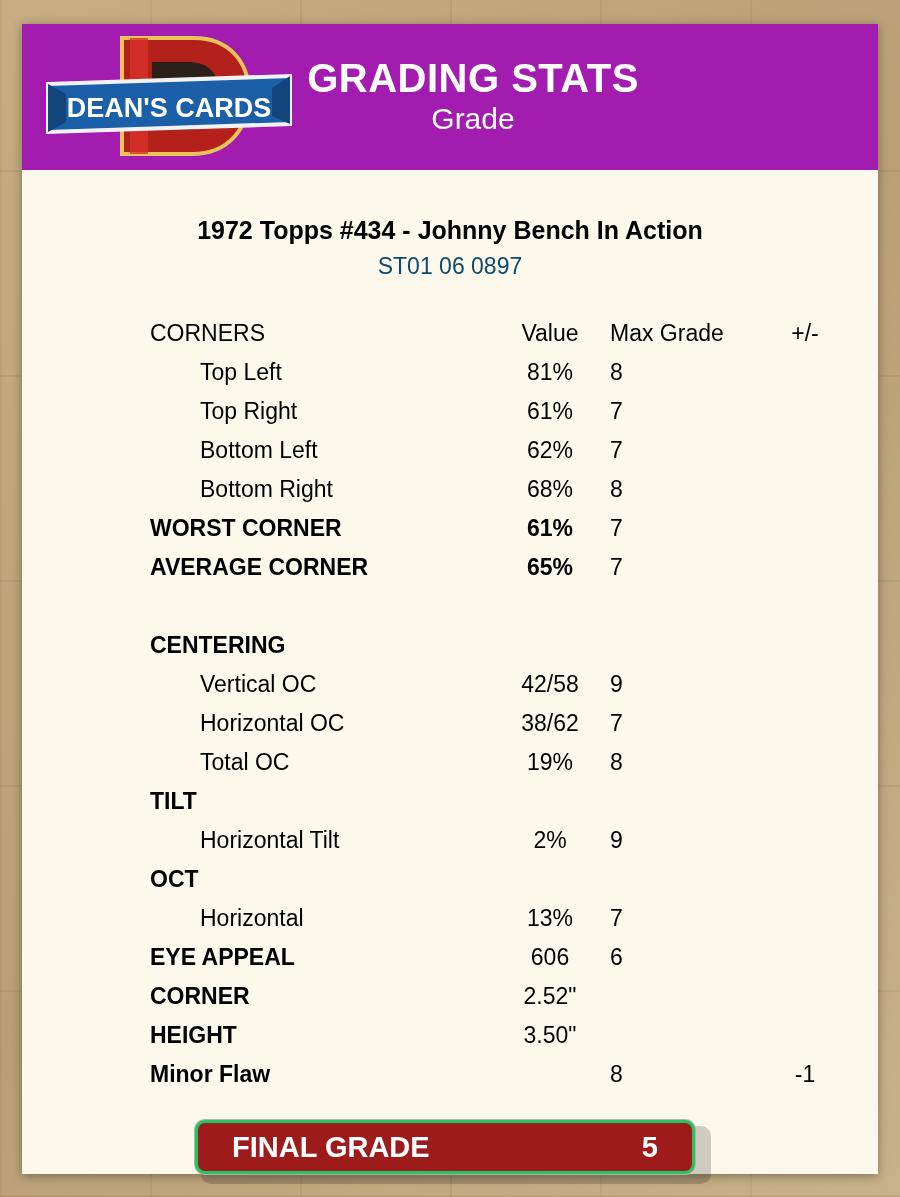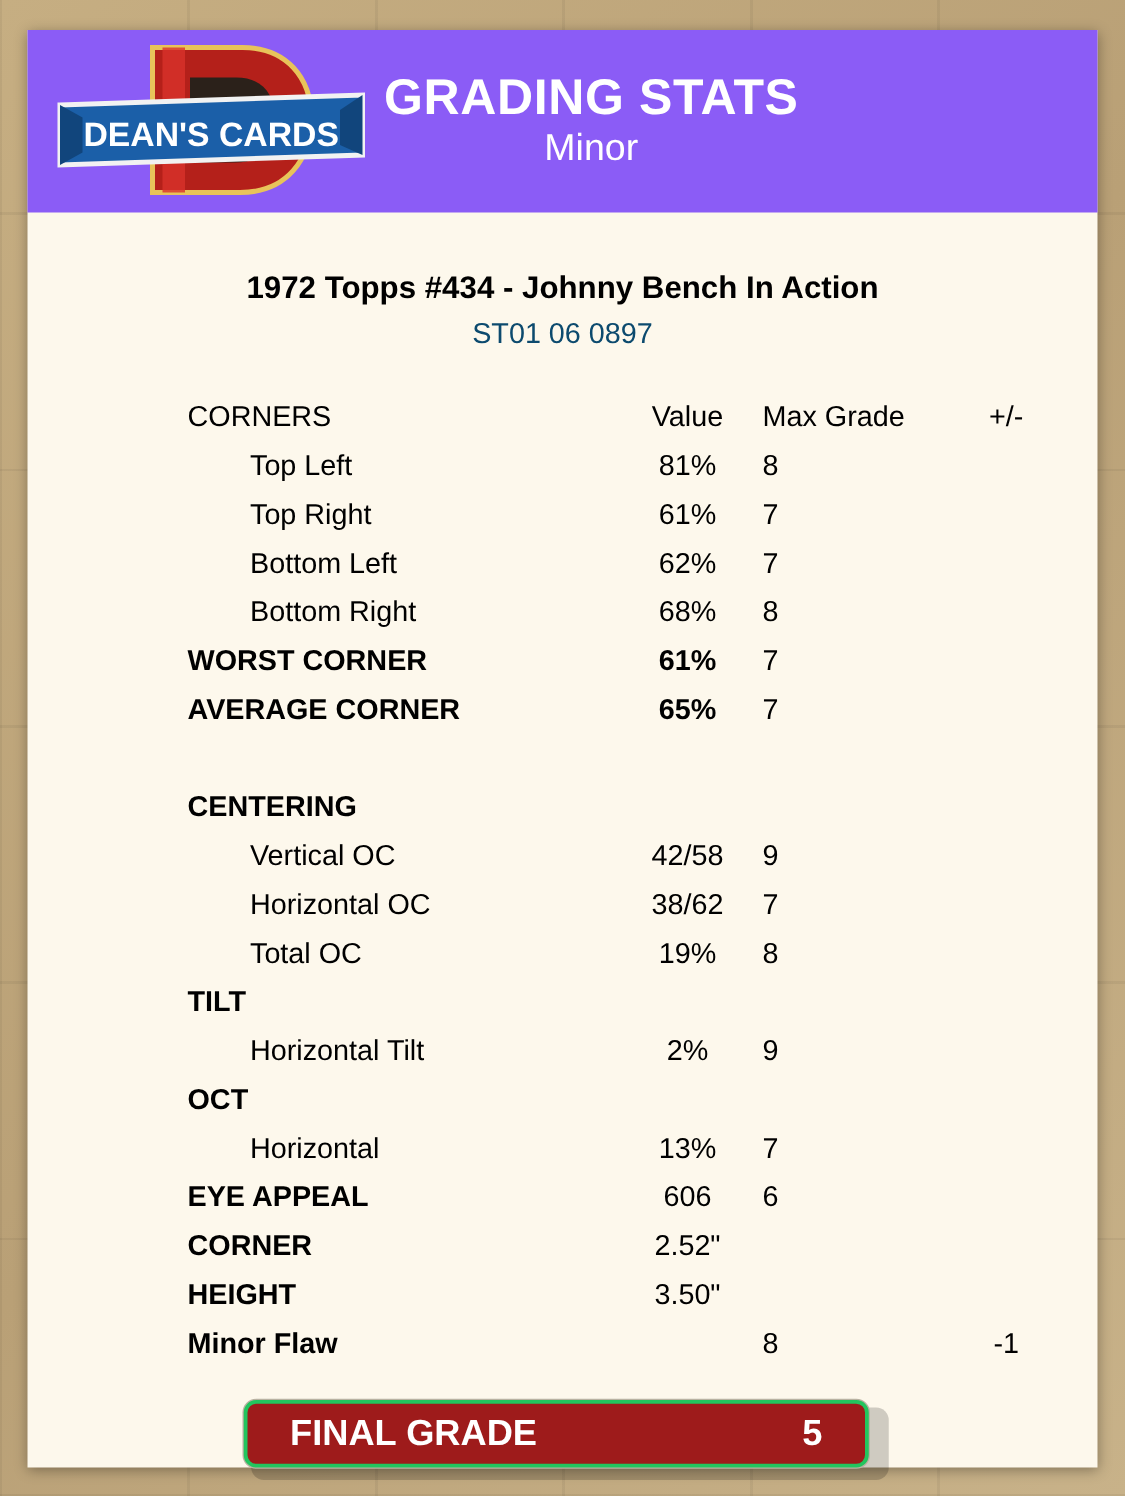--- a/index.html
+++ b/index.html
@@ -27,21 +27,21 @@
     position: absolute;
     left: 22px;
     top: 24px;
     width: 856px;
     height: 1150px;
     background: #fdf8ec;
     box-shadow: 0 2px 10px rgba(0,0,0,0.35);
   }
   .header {
     height: 146px;
-    background: #8b5cf6;
+    background: #a21caf;
     display: flex;
     align-items: center;
     position: relative;
   }
   .logo {
     position: absolute;
     left: 22px;
     top: 8px;
     width: 250px;
     height: 130px;
@@ -151,21 +151,21 @@
         <g>
           <path d="M4 52 L246 44 L246 92 L4 100 Z" fill="#1b5fa8" stroke="#f2f2f2" stroke-width="4"></path>
           <path d="M4 52 L22 62 L22 90 L4 100 Z" fill="#11457c"></path>
           <path d="M246 44 L228 56 L228 84 L246 92 Z" fill="#11457c"></path>
           <text x="125" y="85" font-family="Liberation Sans, sans-serif" font-size="27" font-weight="bold" fill="#ffffff" text-anchor="middle">DEAN'S CARDS</text>
         </g>
       </svg>
     </div>
     <div class="header-titles">
       <div class="header-title">GRADING STATS</div>
-      <div class="header-sub">Minor</div>
+      <div class="header-sub">Grade</div>
     </div>
   </div>
 
   <div class="body-area">
     <div class="card-title">1972 Topps #434  -  Johnny Bench In Action</div>
     <div class="card-serial">ST01 06 0897</div>
 
     <table class="stats">
       <tbody>
         <tr class="head-row">

